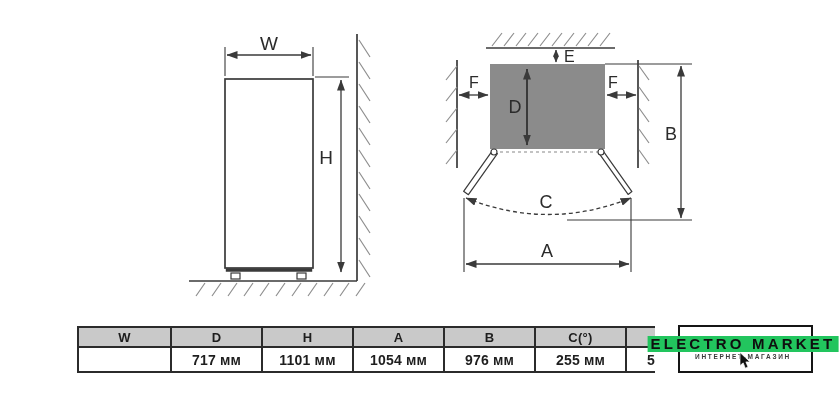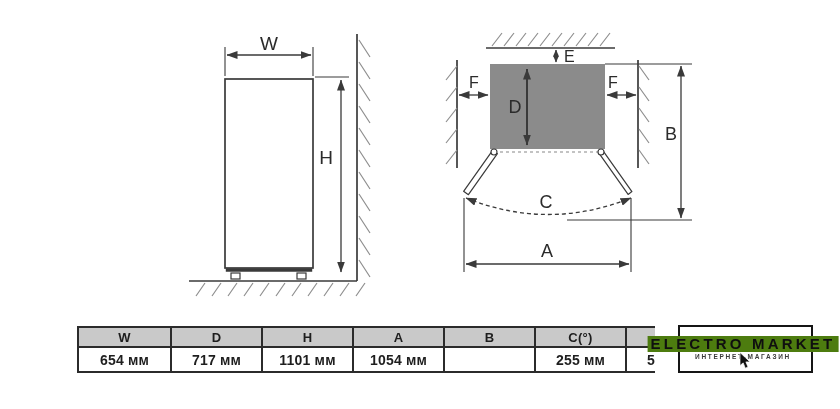--- a/index.html
+++ b/index.html
@@ -17,21 +17,21 @@
     display:flex;align-items:center;justify-content:center;
     font-size:13px;font-weight:bold;letter-spacing:.3px;color:#1e1e1e;}
   .tbl .val{flex:1;display:flex;align-items:center;justify-content:center;
     font-size:14px;font-weight:bold;color:#1e1e1e;letter-spacing:.2px;}
   .tbl .col.cut .val{justify-content:flex-start;padding-left:20px;}
   
   .logo{position:absolute;left:662px;top:325px;width:162px;height:50px;}
   .logo .frame{position:absolute;left:16px;top:0;width:135px;height:48px;
     border:2px solid #151515;box-sizing:border-box;background:#ffffff;}
   .logo .title{position:absolute;left:50%;top:11px;transform:translateX(-50%);
-    background:#4d7c0f;padding:0 3px;white-space:nowrap;
+    background:#22c55e;padding:0 3px;white-space:nowrap;
     font-size:15px;font-weight:bold;letter-spacing:3.2px;color:#0f0f0f;line-height:16px;}
   .logo .subtitle{position:absolute;left:50%;top:28px;transform:translateX(-50%);
     white-space:nowrap;font-size:6.5px;font-weight:bold;letter-spacing:1.7px;color:#3a3a3a;line-height:7px;}
   .logo .cursor{position:absolute;left:76px;top:27px;width:14px;height:18px;}
 </style>
 </head>
 <body>
 
 <div id="stage">
 
@@ -113,36 +113,36 @@
       <path d="M466 264 H629" stroke="#3a3a3a" stroke-width="1.3" fill="none" marker-start="url(#ah)" marker-end="url(#ah)"></path>
       <text x="547" y="257" text-anchor="middle" font-size="18">A</text>
     </g>
   </svg>
 
   
   <div class="tbl-clip">
     <div class="tbl">
       <div class="col">
         <div class="hdr">W</div>
-        <div class="val">654 мм</div>
       </div>
       <div class="col">
         <div class="hdr">D</div>
         <div class="val">717 мм</div>
       </div>
       <div class="col">
         <div class="hdr">H</div>
         <div class="val">1101 мм</div>
       </div>
       <div class="col">
         <div class="hdr">A</div>
         <div class="val">1054 мм</div>
       </div>
       <div class="col">
         <div class="hdr">B</div>
+        <div class="val">976 мм</div>
       </div>
       <div class="col">
         <div class="hdr">C(°)</div>
         <div class="val">255 мм</div>
       </div>
       <div class="col cut">
         <div class="hdr"></div>
         <div class="val">5</div>
       </div>
     </div>

